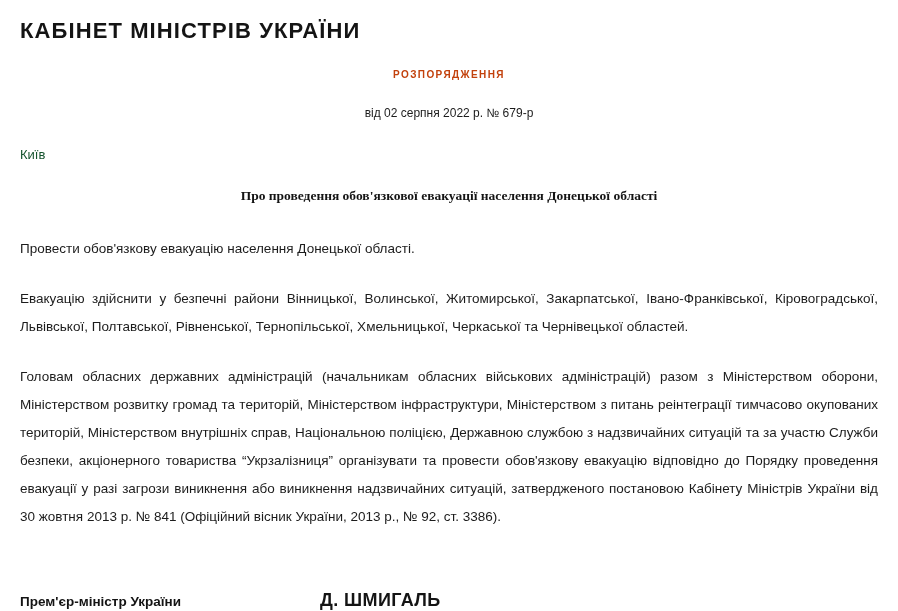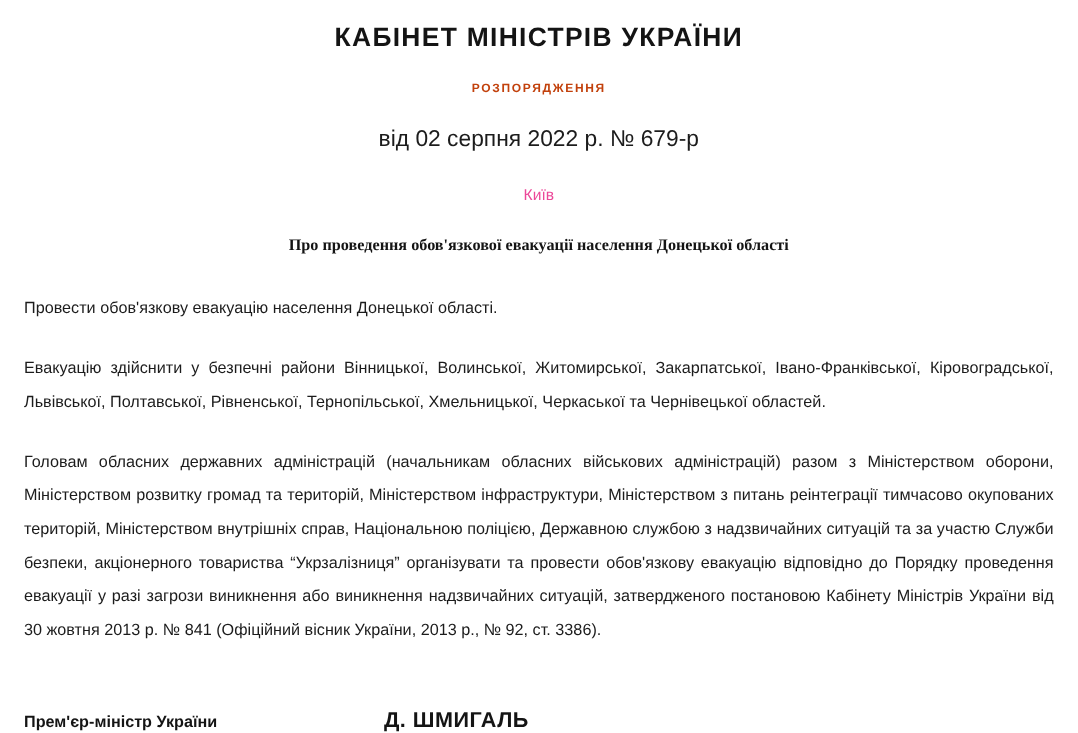--- a/index.html
+++ b/index.html
@@ -15,46 +15,45 @@
     overflow: hidden;
   }
   .page {
     width: 898px;
     height: 611px;
     position: relative;
     box-sizing: border-box;
     padding: 0 20px;
   }
   .doc-title {
-    text-align: center;
+    text-align: left;
     font-size: 22px;
     font-weight: bold;
     letter-spacing: 1.1px;
     margin-top: 18px;
     color: #141414;
   }
   .doc-subtitle {
     text-align: center;
     font-size: 10px;
     font-weight: bold;
     letter-spacing: 1.4px;
     margin-top: 25px;
     color: #c2410c;
   }
   .doc-date {
     text-align: center;
-    font-size: 19px;
+    font-size: 12px;
     margin-top: 26px;
     color: #1c1c1c;
   }
   .doc-city {
-    text-align: center;
     font-size: 13px;
     margin-top: 27px;
-    color: #ec4899;
+    color: #14532d;
   }
   .doc-heading {
     text-align: center;
     font-size: 13.5px;
     font-weight: bold;
     margin-top: 26px;
     color: #141414;
     font-family: Liberation Serif, serif;
   }
   .body-block {

